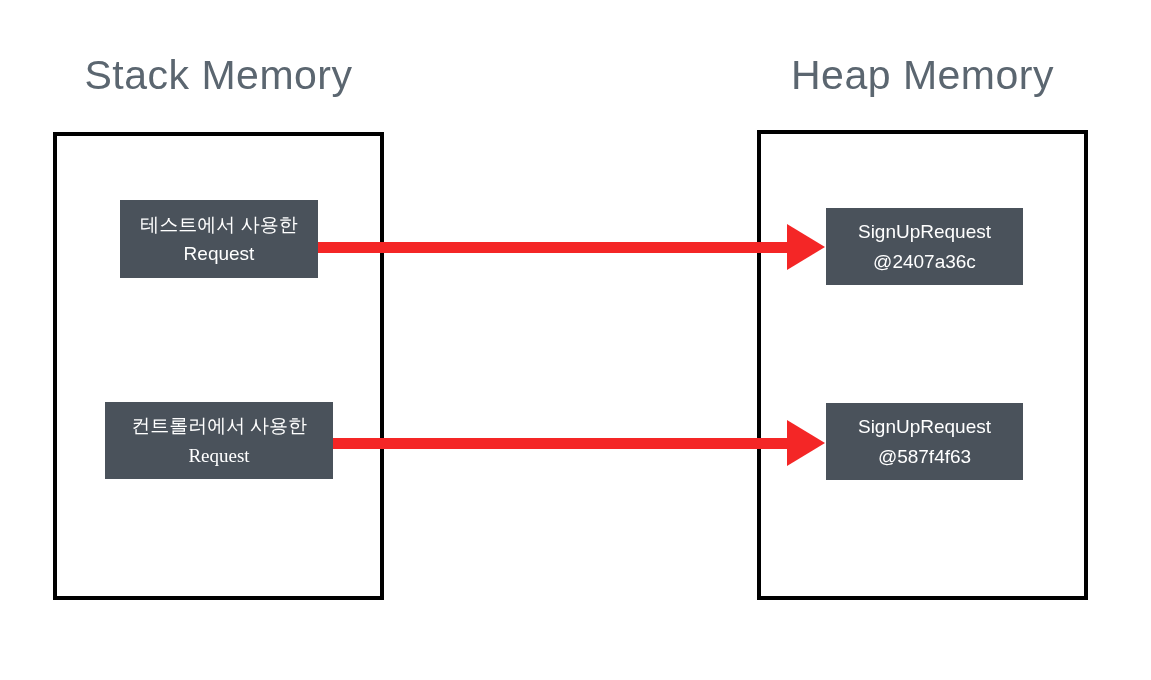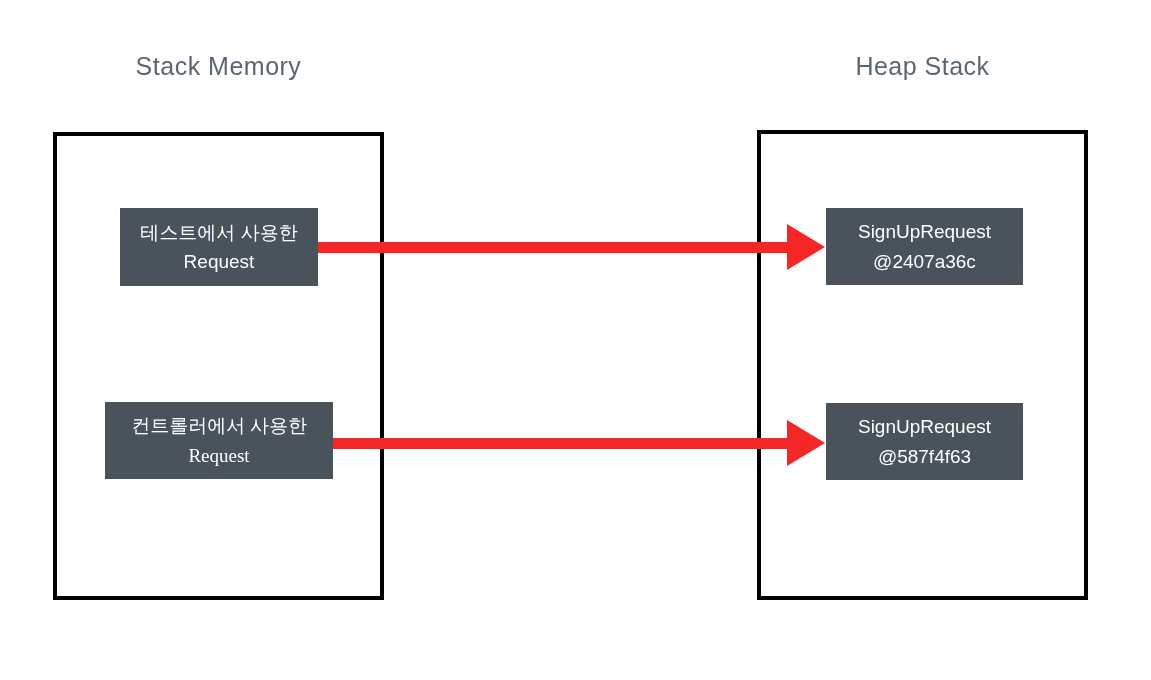--- a/index.html
+++ b/index.html
@@ -13,21 +13,21 @@
     width: 1151px;
     height: 680px;
     background: #ffffff;
     overflow: hidden;
   }
   .mem-title {
     position: absolute;
     top: 52px;
     width: 331px;
     text-align: center;
-    font-size: 25px;
+    font-size: 41px;
     font-weight: 500;
     color: #5b6670;
     letter-spacing: 0.5px;
   }
   .title-stack { left: 53px; }
   .title-heap  { left: 757px; }
   .mem-container {
     position: absolute;
     border: 4px solid #000000;
     background: #ffffff;
@@ -42,21 +42,21 @@
     display: flex;
     flex-direction: column;
     align-items: center;
     justify-content: center;
     text-align: center;
     font-size: 19px;
     line-height: 1.55;
     box-sizing: border-box;
     z-index: 2;
   }
-  .stack-box-1 { left: 120px; top: 208px; width: 198px; height: 78px; }
+  .stack-box-1 { left: 120px; top: 200px; width: 198px; height: 78px; }
   .stack-box-2 { left: 105px; top: 402px; width: 228px; height: 77px; font-family: Liberation Serif, serif; }
   .heap-box-1  { left: 826px; top: 208px; width: 197px; height: 77px; }
   .heap-box-2  { left: 826px; top: 403px; width: 197px; height: 77px; }
   .arrow {
     position: absolute;
     height: 46px;
     z-index: 1;
   }
   .arrow-1 { left: 318px; top: 224px; width: 507px; }
   .arrow-2 { left: 333px; top: 420px; width: 492px; }
@@ -79,21 +79,21 @@
     border-left: 38px solid #f42626;
   }
 </style>
 </head>
 <body>
 
 <div class="canvas">
 
   <div class="mem-title title-stack">Stack Memory</div>
 
-  <div class="mem-title title-heap">Heap Stack</div>
+  <div class="mem-title title-heap">Heap Memory</div>
 
   <div class="mem-container container-stack"></div>
 
   <div class="mem-container container-heap"></div>
 
   <div class="obj-box stack-box-1">
     <span>테스트에서 사용한</span>
     <span>Request</span>
   </div>
 

